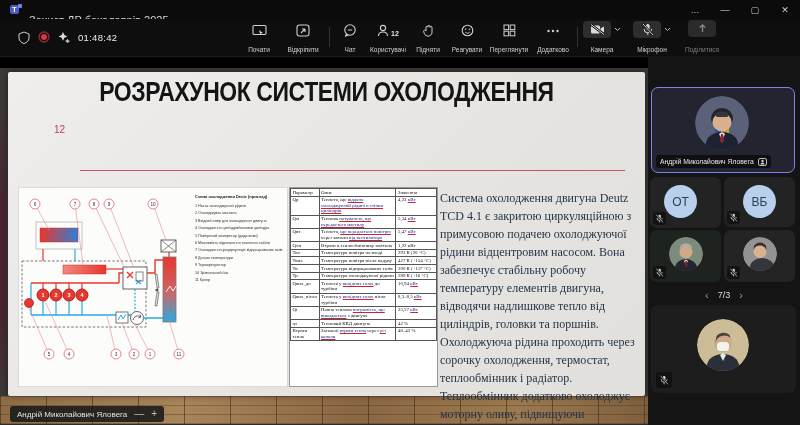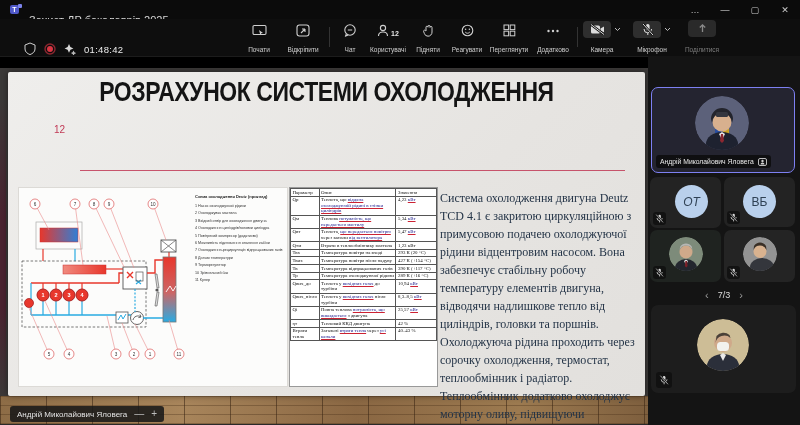--- a/index.html
+++ b/index.html
@@ -13,21 +13,21 @@
   .teams-logo{width:11px;height:11px;margin-left:10px;position:relative;}
   .teams-logo .tl-a{position:absolute;left:0;top:1px;width:9px;height:9px;background:#5059c9;border-radius:2px;
     color:#fff;font-size:7px;font-weight:bold;text-align:center;line-height:9px;}
   .teams-logo .tl-b{position:absolute;right:-1px;top:0;width:4px;height:4px;background:#7b83eb;border-radius:1px;}
   .win-title{color:#d6d6d6;font-size:11px;margin-left:8px;margin-top:20px;}
   .win-ctrls{margin-left:auto;display:flex;align-items:center;height:100%;}
   .win-ctrl{width:30px;height:19px;color:#c9c9c9;font-size:9px;display:flex;align-items:center;justify-content:center;}
 
   
   .toolbar{left:0;top:19px;width:800px;height:37px;background:#0e0e0e;border-bottom:1px solid #1c1c1c;}
-  .tb-left{position:absolute;left:24px;top:0;height:36px;display:flex;align-items:flex-end;gap:8px;}
+  .tb-left{position:absolute;left:18px;top:0;height:36px;display:flex;align-items:center;gap:8px;}
   .timer{color:#ececec;font-size:9.5px;letter-spacing:.3px;}
   .tbtn{position:absolute;top:3px;height:31px;display:flex;flex-direction:column;align-items:center;justify-content:space-between;cursor:pointer;}
   .tbtn .ticon{height:15px;display:flex;align-items:flex-end;}
   .tlabel{color:#cfcfcf;font-size:6.5px;white-space:nowrap;}
   .tlabel.dim{color:#7c7c7c;}
   .tb-divider{position:absolute;top:8px;width:1px;height:20px;background:#333;}
   .count-badge{color:#e6e6e6;font-size:7px;font-weight:bold;margin-left:1px;}
   .pill{background:#2e2e2e;border-radius:4px;width:28px;height:17px;display:flex;align-items:center;justify-content:center;}
   .pill.disabled{background:#2a2a2a;}
   .leave-btn{position:absolute;left:728px;top:6px;width:58px;height:24px;background:#c4314b;border-radius:4px;
@@ -494,21 +494,21 @@
       <span>Андрій Миколайович Яловега</span>
       <svg width="9" height="8">
           <rect x=".5" y=".5" width="8" height="7" rx="1.5" fill="none" stroke="#cfcfcf" stroke-width=".9"></rect>
           <circle cx="4.5" cy="3" r="1.2" fill="#cfcfcf"></circle>
           <path d="M2.5,6.5 a2,2 0 0 1 4,0" fill="#cfcfcf"></path>
         </svg>
     </div>
   </div>
 
   <div class="tile g1">
-    <div class="avatar-c initials" style="left:25px;top:8px;width:33px;height:33px;font-style:italic;">ОТ</div>
+    <div class="avatar-c initials" style="left:14px;top:8px;width:33px;height:33px;">ОТ</div>
     <div class="mic-badge">
       <svg width="9" height="9">
           <rect x="3.4" y=".8" width="2.4" height="4.2" rx="1.2" fill="#dcdcdc"></rect>
           <path d="M2,4 a2.6,2.6 0 0 0 5.2,0 M4.6,7 v1.4" fill="none" stroke="#dcdcdc" stroke-width=".8"></path>
           <path d="M1.2,.6 L8,8.4" stroke="#111" stroke-width="1.6"></path>
           <path d="M1.2,.6 L8,8.4" stroke="#dcdcdc" stroke-width=".7"></path>
         </svg>
     </div>
   </div>
   <div class="tile g2">

